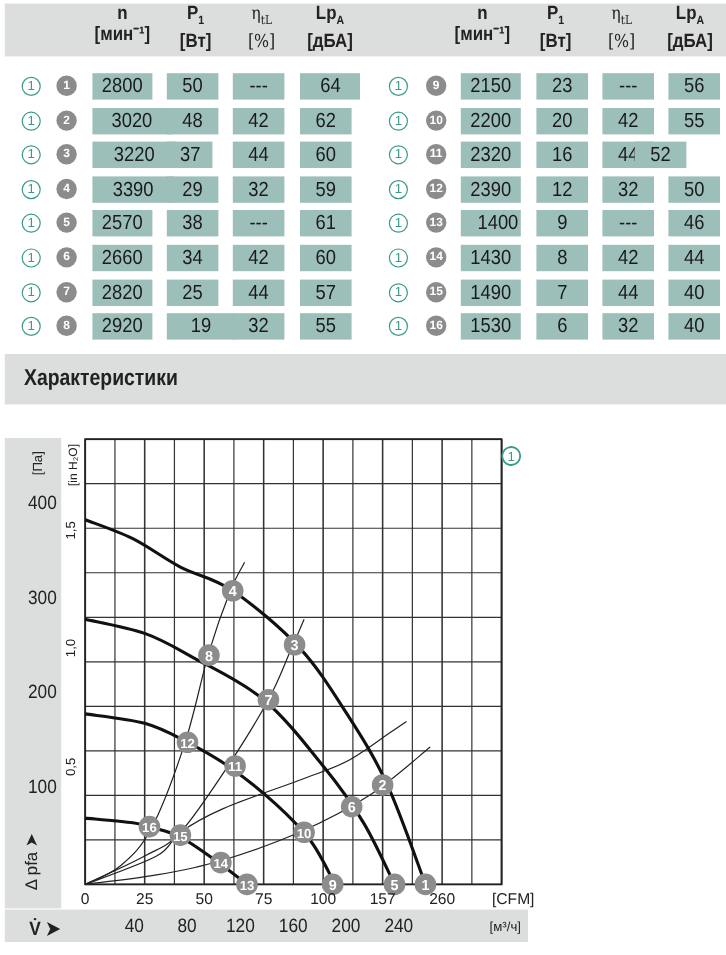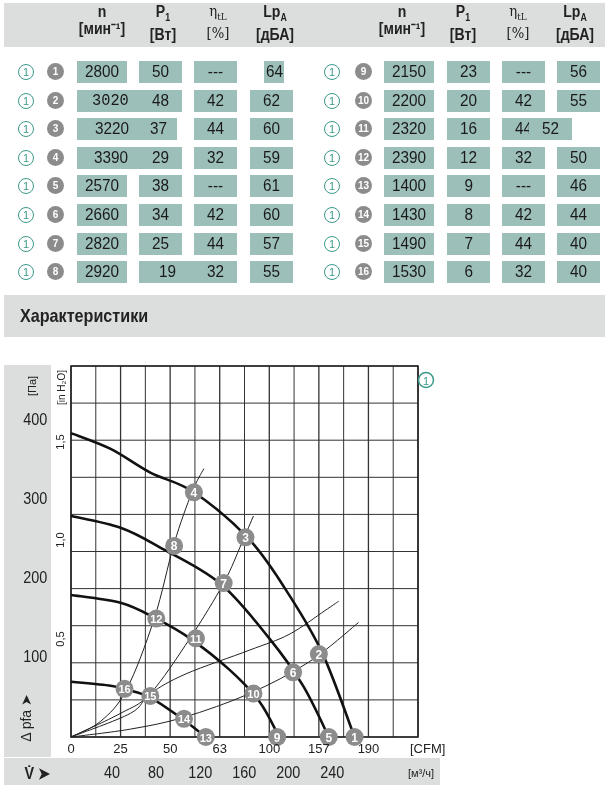--- a/index.html
+++ b/index.html
@@ -38,26 +38,26 @@
     <div class="hcol " style="left: 545px; width: 60px;"><span>Lp<sub>A</sub></span><span class="u">[дБА]</span></div>
   </div>
 
 <div id="rows">
     <div class="row" style="left: 0px; top: 61px; width: 605px;">
       <div class="c1" style="left: 18px;">1</div>
       <div class="c2" style="left: 47px;">1</div>
       <div class="cell" style="left: 77px; width: 50px;"><span>2800</span></div>
       <div class="cell" style="left: 139px; width: 43px;"><span>50</span></div>
       <div class="cell" style="left: 194px; width: 43px;"><span>---</span></div>
-      <div class="cell" style="left: 264px; width: 20px;"><span>64</span></div>
+      <div class="cell" style="left: 250px; width: 50px;"><span>64</span></div>
     </div>
     <div class="row" style="left: 0px; top: 89.6px; width: 605px;">
       <div class="c1" style="left: 18px;">1</div>
       <div class="c2" style="left: 47px;">2</div>
-      <div class="cell" style="left: 77px; width: 66px; font-family: Liberation Mono, monospace;"><span>3020</span></div>
+      <div class="cell" style="left: 77px; width: 66px;"><span>3020</span></div>
       <div class="cell" style="left: 139px; width: 43px;"><span>48</span></div>
       <div class="cell" style="left: 194px; width: 43px;"><span>42</span></div>
       <div class="cell" style="left: 250px; width: 43px;"><span>62</span></div>
     </div>
     <div class="row" style="left: 0px; top: 118.2px; width: 605px;">
       <div class="c1" style="left: 18px;">1</div>
       <div class="c2" style="left: 47px;">3</div>
       <div class="cell" style="left: 77px; width: 69px;"><span>3220</span></div>
       <div class="cell" style="left: 139px; width: 38px;"><span>37</span></div>
       <div class="cell" style="left: 194px; width: 43px;"><span>44</span></div>
@@ -131,21 +131,21 @@
       <div class="c1" style="left: 324px;">1</div>
       <div class="c2" style="left: 355px;">12</div>
       <div class="cell" style="left: 384px; width: 50px;"><span>2390</span></div>
       <div class="cell" style="left: 447px; width: 43px;"><span>12</span></div>
       <div class="cell" style="left: 502px; width: 43px;"><span>32</span></div>
       <div class="cell" style="left: 557px; width: 43px;"><span>50</span></div>
     </div>
     <div class="row" style="left: 0px; top: 175.4px; width: 605px;">
       <div class="c1" style="left: 324px;">1</div>
       <div class="c2" style="left: 355px;">13</div>
-      <div class="cell" style="left: 384px; width: 50px;"><span>1400</span></div>
+      <div class="cell" style="left: 384px; width: 50px; text-align: right;"><span>1400</span></div>
       <div class="cell" style="left: 447px; width: 43px;"><span>9</span></div>
       <div class="cell" style="left: 502px; width: 43px;"><span>---</span></div>
       <div class="cell" style="left: 557px; width: 43px;"><span>46</span></div>
     </div>
     <div class="row" style="left: 0px; top: 204px; width: 605px;">
       <div class="c1" style="left: 324px;">1</div>
       <div class="c2" style="left: 355px;">14</div>
       <div class="cell" style="left: 384px; width: 50px;"><span>1430</span></div>
       <div class="cell" style="left: 447px; width: 43px;"><span>8</span></div>
       <div class="cell" style="left: 502px; width: 43px;"><span>42</span></div>
@@ -277,24 +277,24 @@
       <circle cx="124.53714285714285" cy="688.8489361702127" r="9" fill="#8c8c8c"></circle>
       <text x="124.53714285714285" y="693.3489361702127" text-anchor="middle" font-size="11" font-weight="bold" fill="#fff" font-family="Liberation Sans, sans-serif">16</text>
     </g>
     <circle cx="426" cy="380" r="7.5" fill="#fff" stroke="#3a9a8a" stroke-width="1.5"></circle>
     <text x="426" y="384.5" text-anchor="middle" font-size="11" fill="#3a9a8a" font-family="Liberation Sans, sans-serif">1</text>
   </svg>
 <div id="chartlabels">
     <div class="lbl" style="left: 67.4px; top: 741px;">0</div>
     <div class="lbl" style="left: 113.371px; top: 741px;">25</div>
     <div class="lbl" style="left: 162.943px; top: 741px;">50</div>
-    <div class="lbl" style="left: 212.514px; top: 741px;">63</div>
+    <div class="lbl" style="left: 212.514px; top: 741px;">75</div>
     <div class="lbl" style="left: 258.486px; top: 741px;">100</div>
     <div class="lbl" style="left: 308.057px; top: 741px;">157</div>
-    <div class="lbl" style="left: 357.629px; top: 741px;">190</div>
+    <div class="lbl" style="left: 357.629px; top: 741px;">260</div>
     <div class="lbl" style="left: 410px; top: 741px;">[CFM]</div>
     <div class="lbl paL" style="left: 103px; top: 764px;">40</div>
     <div class="lbl paL" style="left: 147px; top: 764px;">80</div>
     <div class="lbl paL" style="left: 187px; top: 764px;">120</div>
     <div class="lbl paL" style="left: 231px; top: 764px;">160</div>
     <div class="lbl paL" style="left: 275px; top: 764px;">200</div>
     <div class="lbl paL" style="left: 319px; top: 764px;">240</div>
     <div class="lbl" style="left: 408px; top: 767px; font-size: 11px;">[м³/ч]</div>
     <div class="lbl paL" style="left: 23px; top: 764px; font-weight: bold;">V̇ ➤</div>
     <div class="lbl paL" style="left: 22px; top: 648.064px;">100</div>

